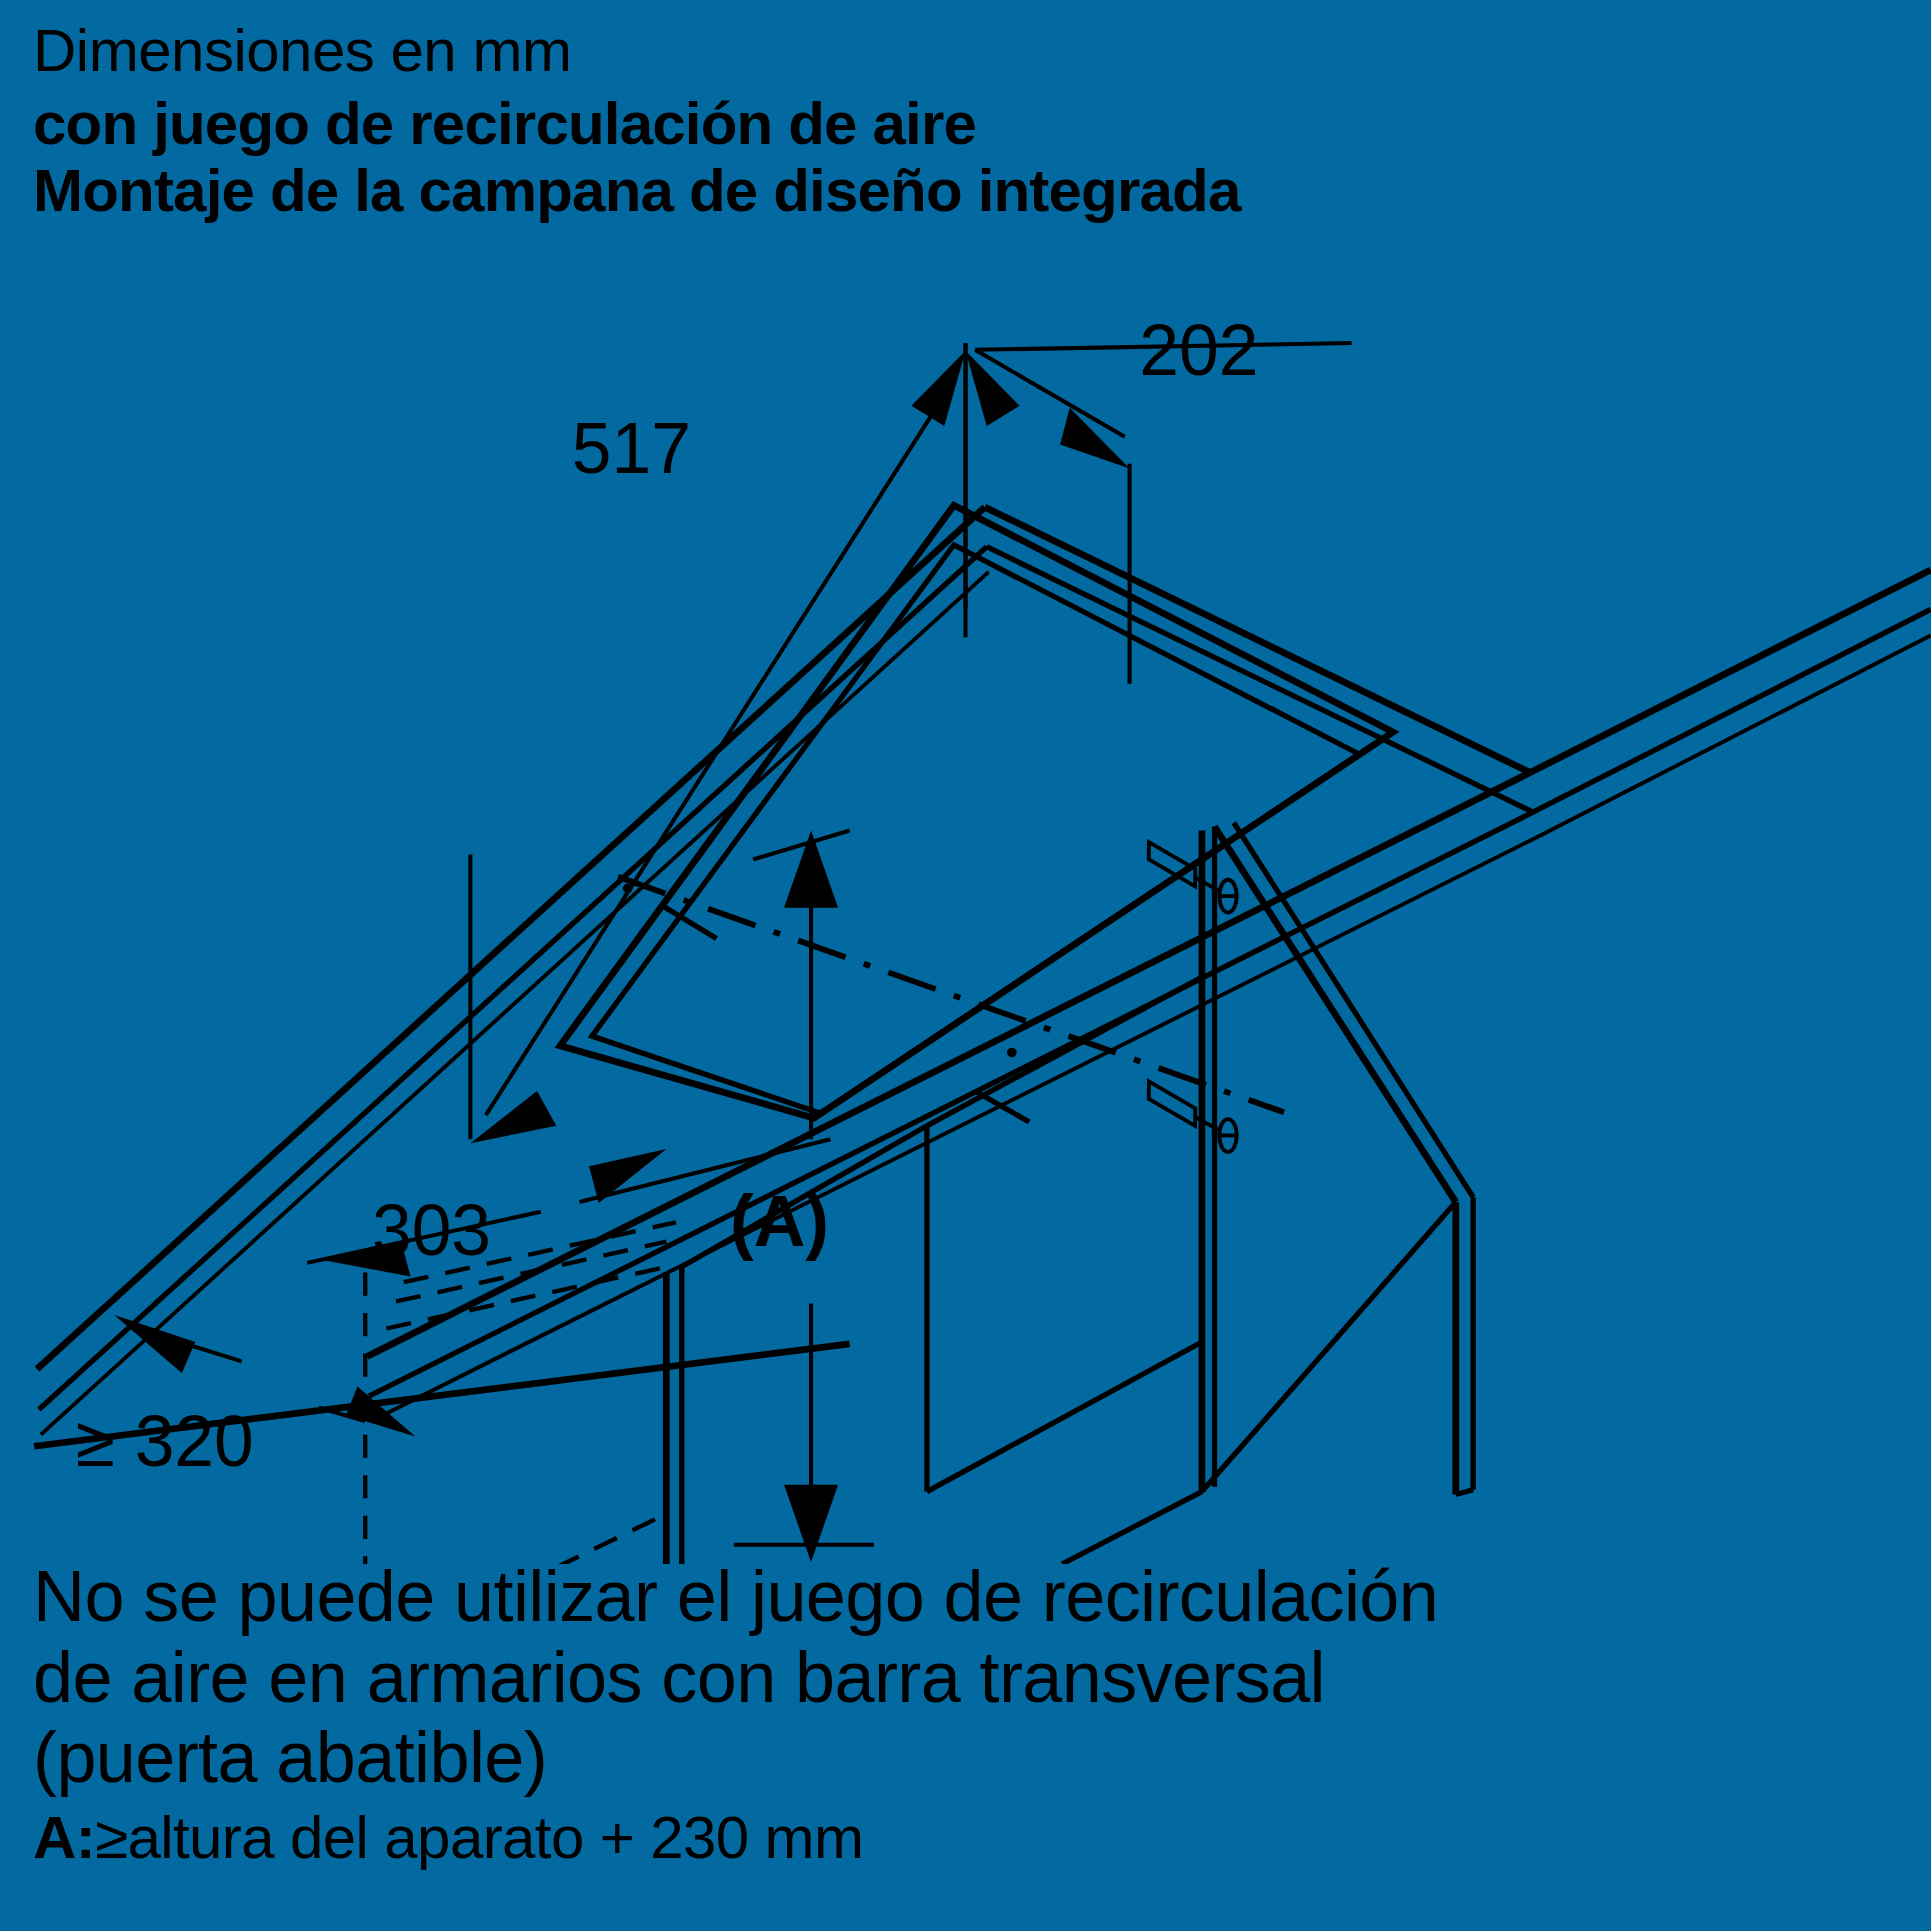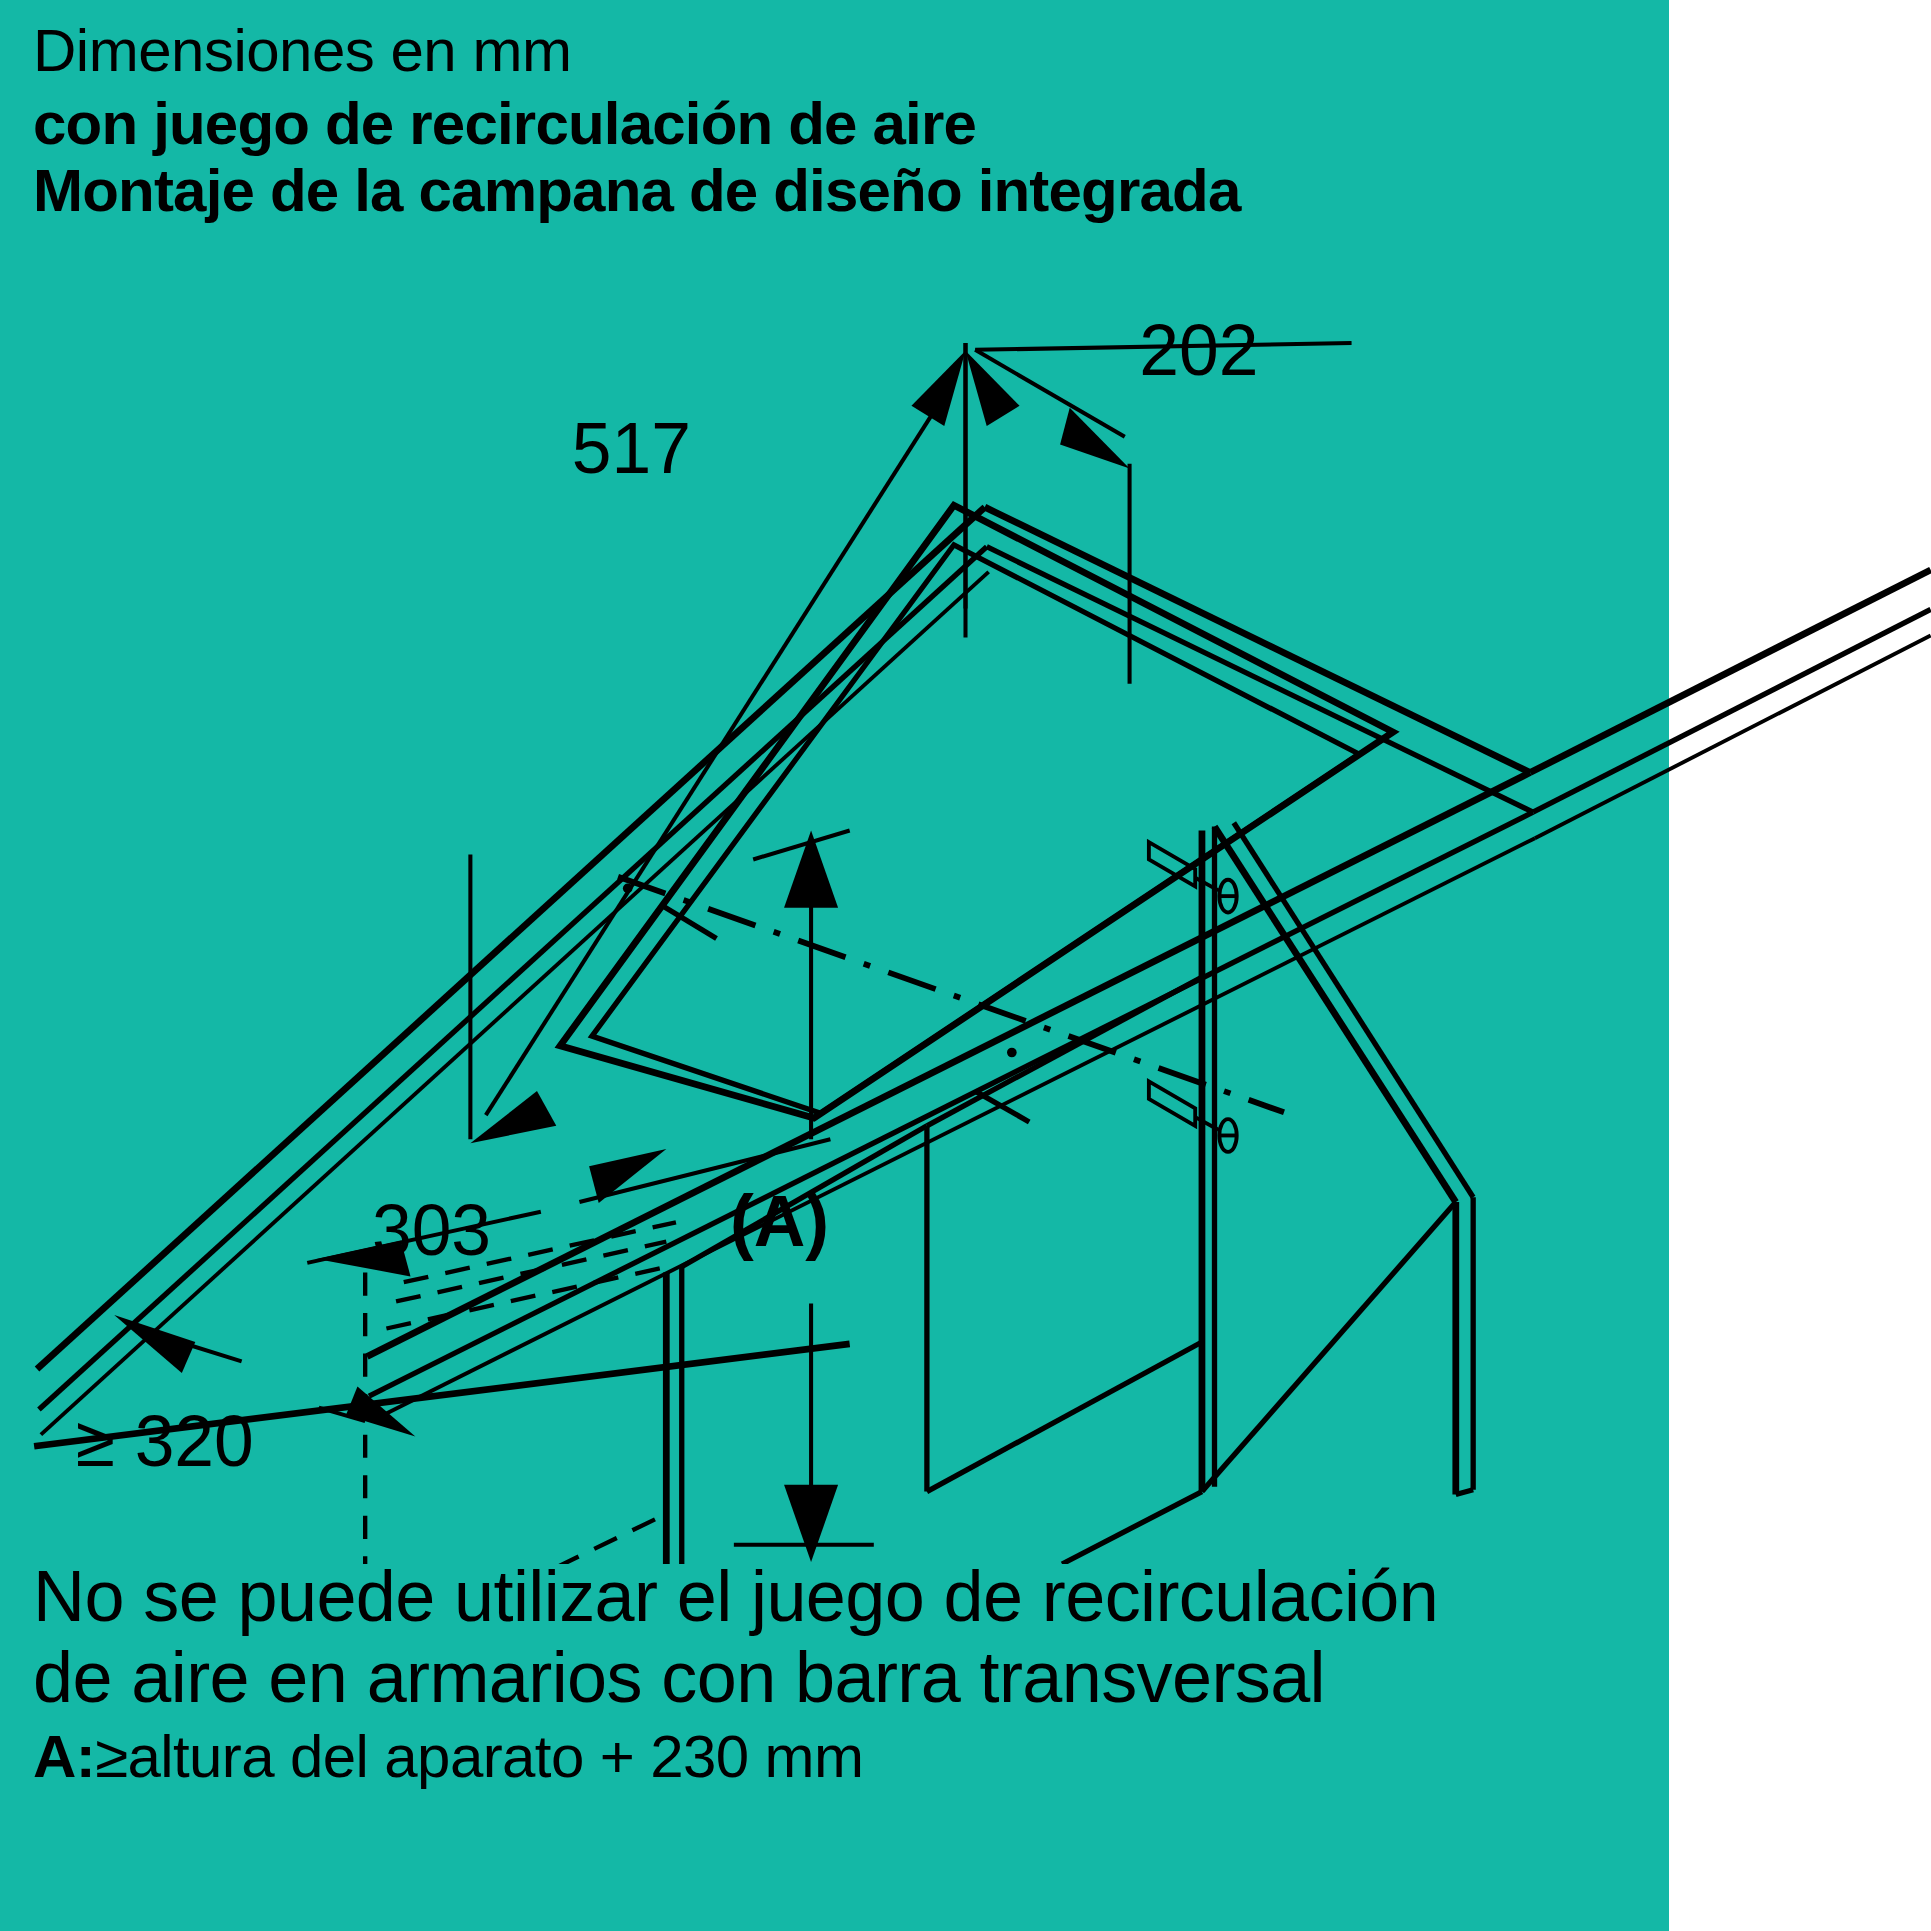--- a/index.html
+++ b/index.html
@@ -11,23 +11,23 @@
   body {
     width: 1931px;
     height: 1931px;
     font-family: "Liberation Sans", sans-serif;
     color: #000000;
     overflow: hidden;
     position: relative;
   }
   .page {
     position: relative;
-    width: 1669px;
+    width: 1931px;
     height: 1931px;
-    background: #14b8a6;
+    background: #0369a1;
   }
 
   
   .header {
     position: absolute;
     left: 33px;
     top: 19.3px;
     width: 1834px;
   }
   .header-units {
@@ -282,20 +282,21 @@
         <path class="ln-med" d="M 1010,830 L 1066,862"></path>
       </g>
 
     </svg>
   </div>
 
   <div class="footer">
     <div class="footer-note">
       <span class="ln">No se puede utilizar el juego de recirculación</span>
       <span class="ln">de aire en armarios con barra transversal</span>
+      <span class="ln">(puerta abatible)</span>
     </div>
     <div class="footer-a">
       <b>A:</b><span>≥altura del aparato + 230 mm</span>
     </div>
   </div>
 
 </div>
 
 
 </body></html>

